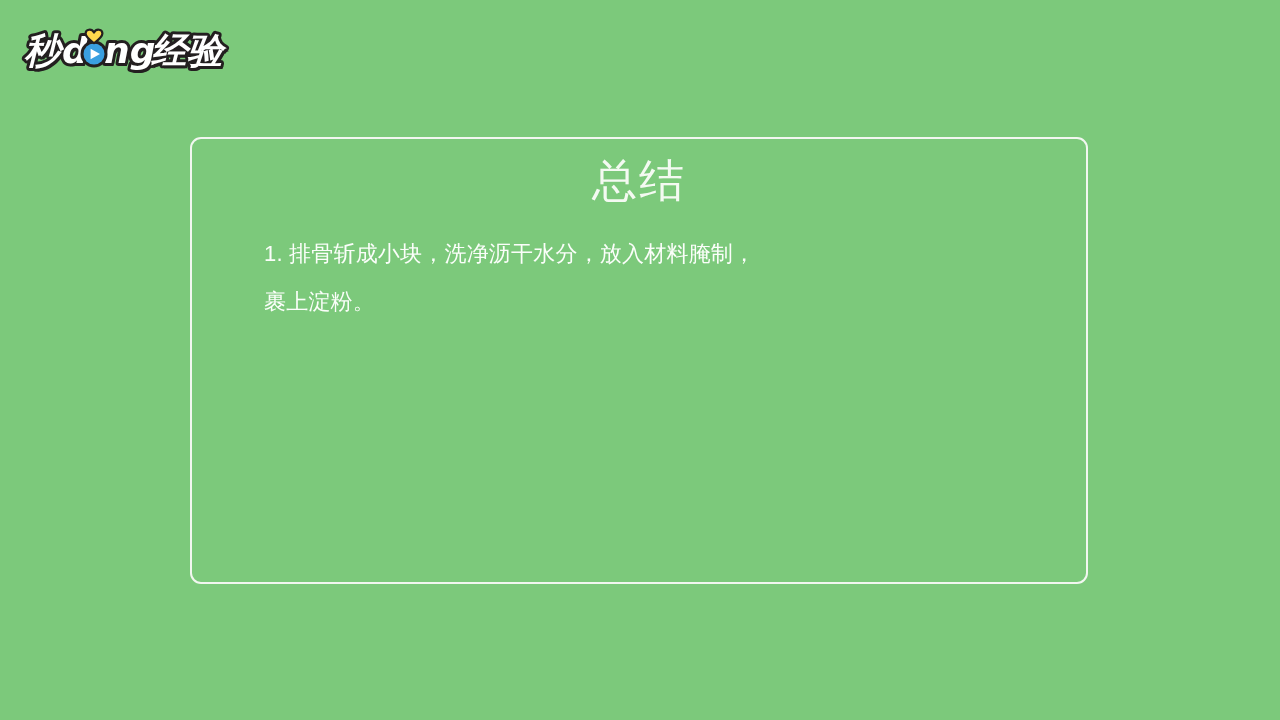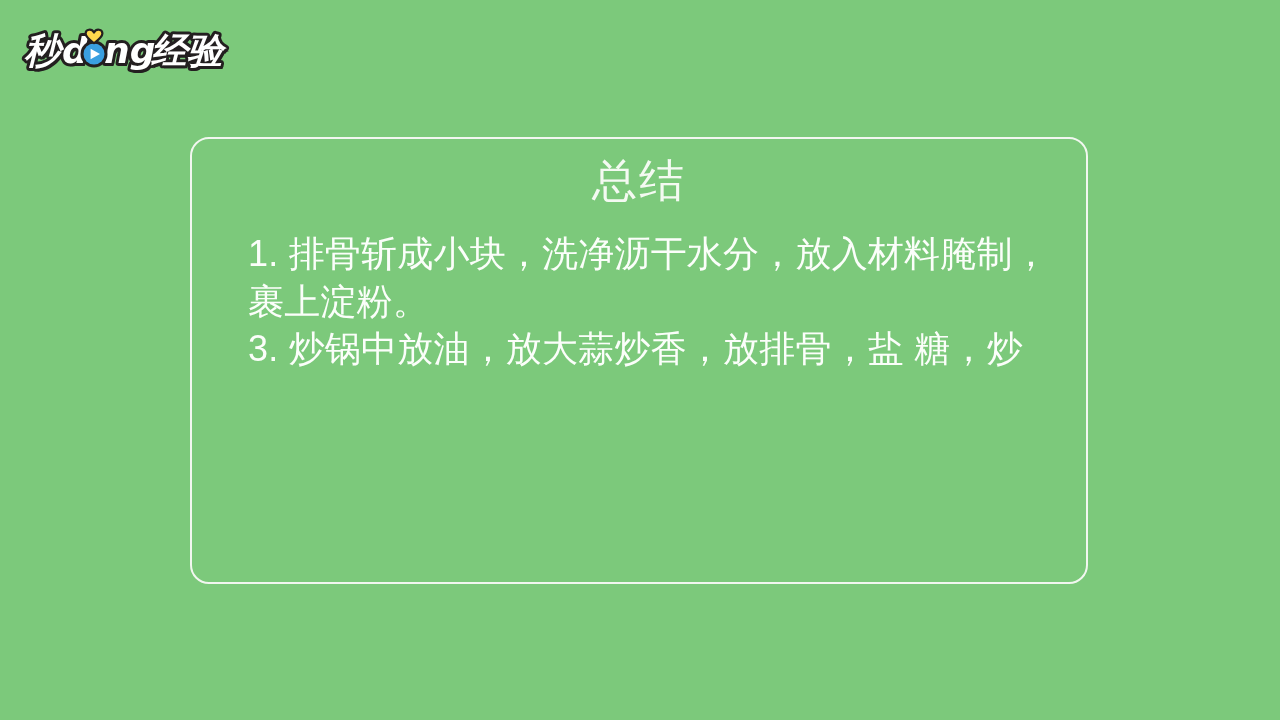--- a/index.html
+++ b/index.html
@@ -24,42 +24,42 @@
     display:block;
   }
   #logo svg { display:block; width:205px; height:52px; overflow:visible; }
 
   
   #card {
     position:absolute;
     left:190px; top:137px;
     width:898px; height:447px;
     border:2px solid #f2f7f0;
-    border-radius:19px;
+    border-radius:11px;
   }
 
   #card-title {
     position:absolute;
     left:0; right:0; top:13px;
     text-align:center;
     color:#f4faf2;
     font-size:45px;
     line-height:58px;
     font-weight:400;
     letter-spacing:2px;
     white-space:nowrap;
   }
 
   #steps {
     position:absolute;
-    left:56px;
+    left:72px;
     top:91px;
     right:34px;
     color:#fbfefa;
-    font-size:36px;
+    font-size:22px;
     line-height:47.5px;
     font-weight:400;
     letter-spacing:0.2px;
   }
   .step-line { white-space:pre; }
   .step-line.wrap { white-space:pre-wrap; }
 </style>
 </head>
 <body style="background: rgb(124, 201, 123);">
 
@@ -110,18 +110,17 @@
     </svg>
   </div>
 
   <div id="card" style="border-color: rgb(242, 247, 240);">
 
     <div id="card-title">总结</div>
 
     <div id="steps" style="color: rgb(251, 254, 250);">
       <div class="step-line wrap">1. 排骨斩成小块，洗净沥干水分，放入材料腌制，</div>
       <div class="step-line wrap">裹上淀粉。</div>
-      <div class="step-line wrap">3. 炒锅中放油，放大蒜炒香，放排骨，盐 糖，炒</div>
     </div>
 
   </div>
 
 </div>
 
 </body></html>

